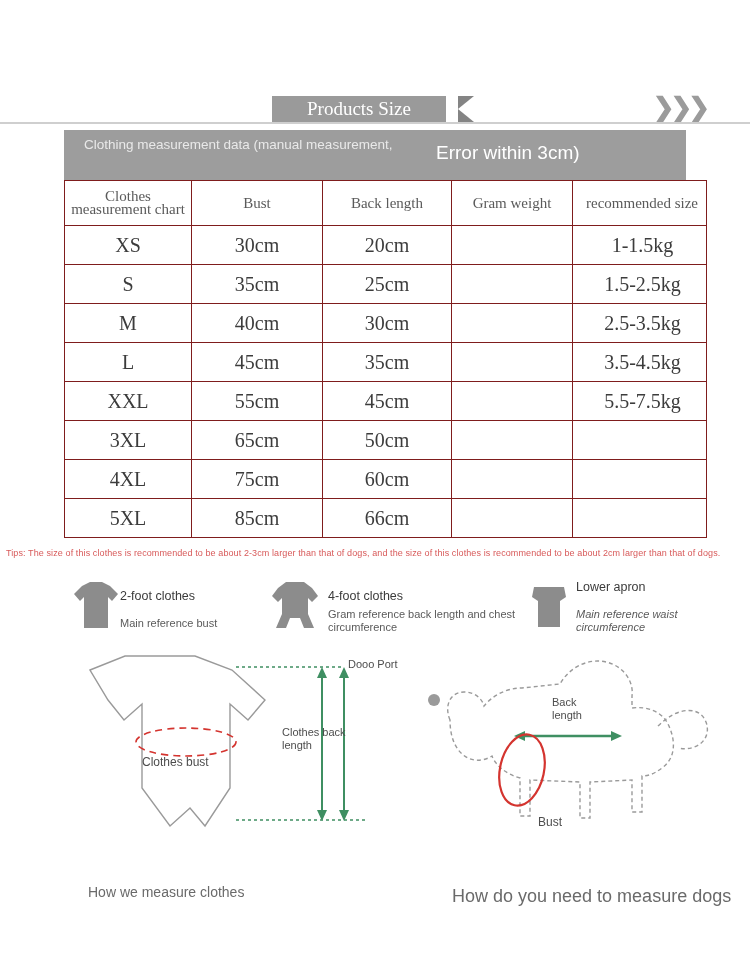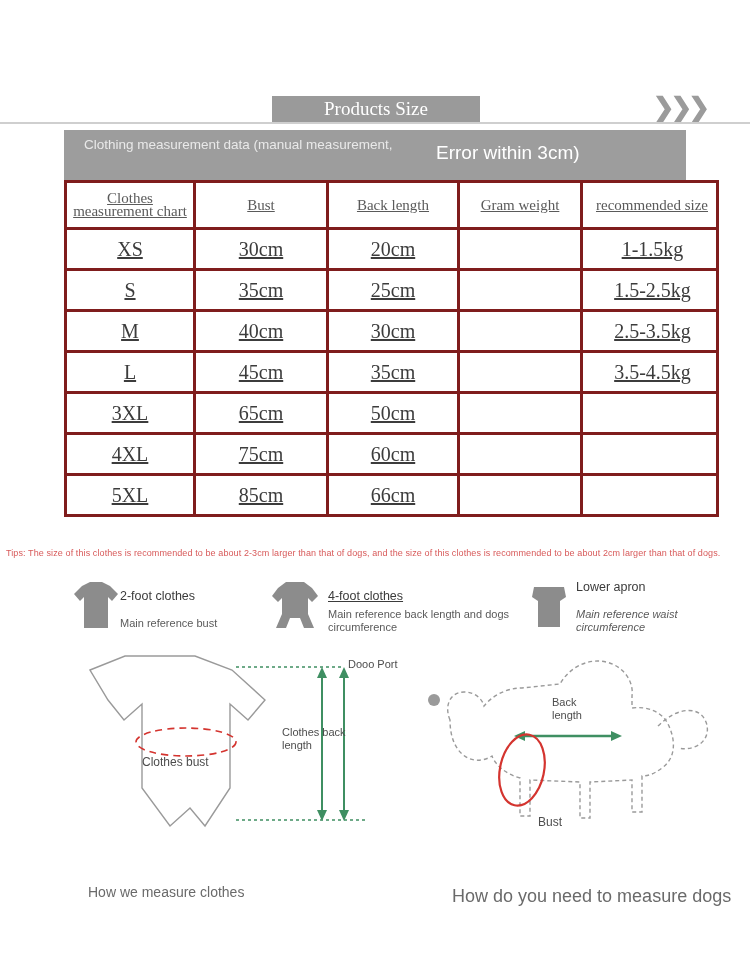--- a/index.html
+++ b/index.html
@@ -28,21 +28,21 @@
     background: #a0a0a0;
     color: #e8e8e8;
     font-size: 15px;
     text-align: center;
     line-height: 28px;
     letter-spacing: 0.5px;
   }
   .header-tab2 {
     position: absolute;
     left: 272px; top: 96px;
-    width: 208px; height: 26px;
+    width: 174px; height: 26px;
     background: #9a9a9a;
     color: #ffffff;
     font-family: "Liberation Serif", serif;
     font-size: 19px;
     text-align: center;
     line-height: 26px;
   }
   .header-shadow {
     position: absolute;
     left: 458px; top: 96px;
@@ -94,25 +94,24 @@
     position: absolute;
     left: 64px; top: 180px;
     width: 622px;
   }
   table.size-table {
     border-collapse: collapse;
     width: 622px;
     table-layout: fixed;
   }
   table.size-table td, table.size-table th {
-    border: 3px solid #7f1d1d;
+    border: 1px solid #7f1d1d;
     text-align: center;
     font-weight: normal;
     color: #4b4b4b;
-    text-decoration: underline;
   }
   table.size-table thead th {
     height: 42px;
     font-family: "Liberation Serif", serif;
     font-size: 15px;
     color: #5a5a5a;
   }
   th.col-label { font-size: 11.5px; line-height: 13px; }
   th.col-gram { font-size: 10.5px; color: #8a8a8a; line-height: 12px; }
   th.col-rec {
@@ -230,20 +229,27 @@
         <td class="c-rec">2.5-3.5kg</td>
       </tr>
       <tr>
         <td class="c-size">L</td>
         <td>45cm</td>
         <td>35cm</td>
         <td></td>
         <td class="c-rec">3.5-4.5kg</td>
       </tr>
       <tr>
+        <td class="c-size">XXL</td>
+        <td>55cm</td>
+        <td>45cm</td>
+        <td></td>
+        <td class="c-rec">5.5-7.5kg</td>
+      </tr>
+      <tr>
         <td class="c-size">3XL</td>
         <td>65cm</td>
         <td>50cm</td>
         <td></td>
         <td class="c-rec"></td>
       </tr>
       <tr>
         <td class="c-size">4XL</td>
         <td>75cm</td>
         <td>60cm</td>
@@ -271,22 +277,22 @@
     </svg>
   </div>
   <div class="icon-title" style="left:112px; top:14px; width:80px;">2-foot clothes</div>
   <div class="icon-sub" style="left:112px; top:42px; width:150px;">Main reference bust</div>
 
   <div class="icon-block" style="left:258px; top:5px;">
     <svg class="glyph" width="58" height="52" viewBox="0 0 58 52">
       <path d="M12 8 L20 2 L38 2 L46 8 L52 16 L46 22 L42 18 L42 34 L48 48 L38 48 L34 38 L24 38 L20 48 L10 48 L16 34 L16 18 L12 22 L6 16 Z" fill="#8c8c8c"></path>
     </svg>
   </div>
-  <div class="icon-title" style="left:320px; top:14px; width:80px;text-decoration:underline;">4-foot clothes</div>
-  <div class="icon-sub" style="left:320px; top:33px; width:190px;">Main reference back length and dogs circumference</div>
+  <div class="icon-title" style="left:320px; top:14px; width:80px;">4-foot clothes</div>
+  <div class="icon-sub" style="left:320px; top:33px; width:190px;">Gram reference back length and chest circumference</div>
 
   <div class="icon-block" style="left:518px; top:8px;">
     <svg class="glyph" width="46" height="48" viewBox="0 0 46 48">
       <path d="M8 4 L38 4 L40 14 L34 18 L34 44 L12 44 L12 18 L6 14 Z" fill="#8c8c8c"></path>
     </svg>
   </div>
   <div class="icon-title" style="left:568px; top:5px; width:70px;">Lower apron</div>
   <div class="icon-sub" style="left:568px; top:33px; width:150px;font-style:italic;">Main reference waist circumference</div>
 </div>
 

